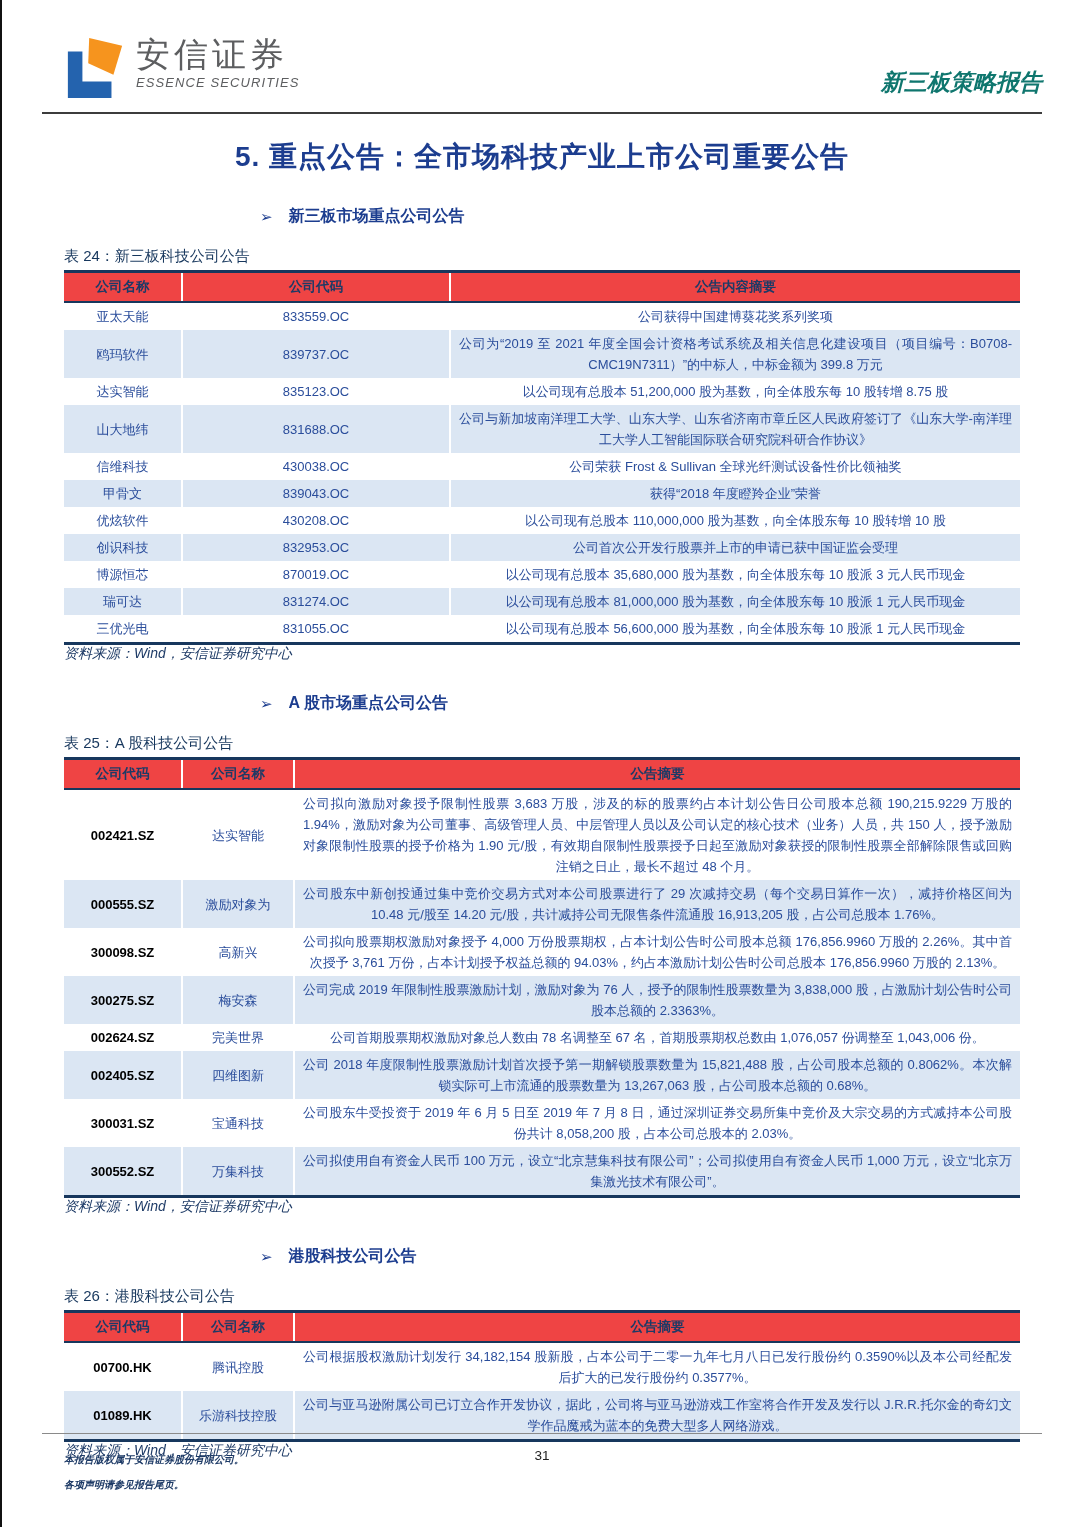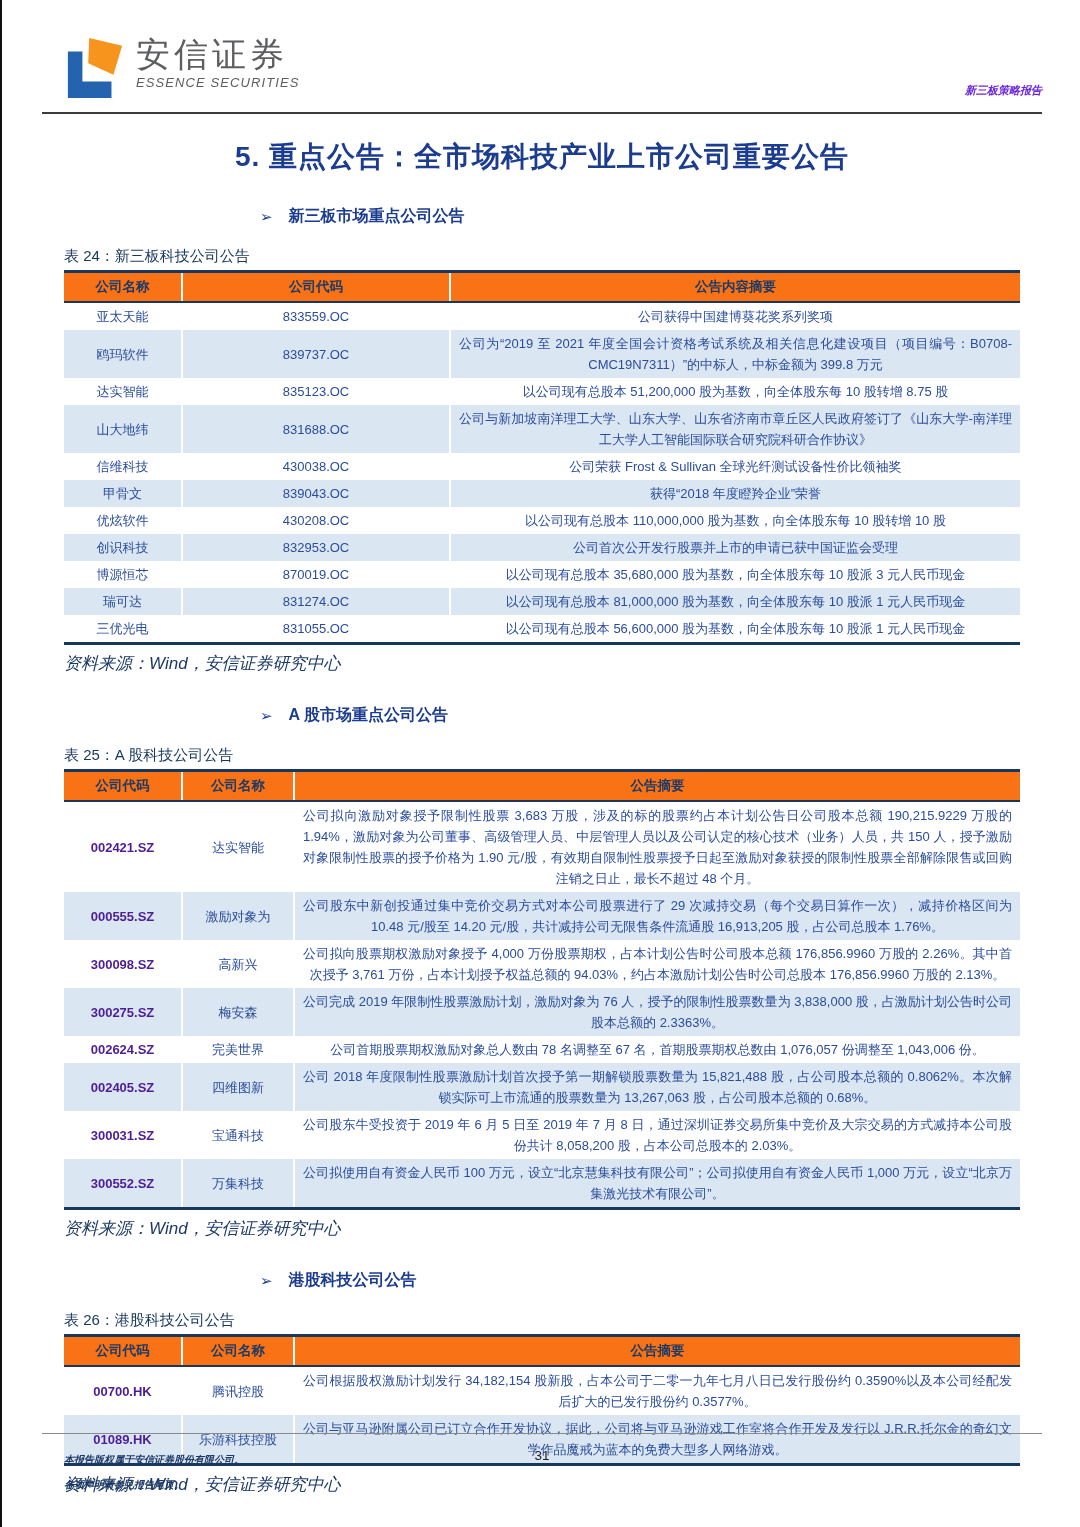--- a/index.html
+++ b/index.html
@@ -17,21 +17,21 @@
     padding-top:36px; padding-bottom:10px;
     border-bottom:2px solid #3c3c3c;
     display:flex; justify-content:space-between; align-items:flex-end;
   }
   .brand{display:flex; align-items:flex-start; gap:10px; padding-left:22px;justify-content:center;}
   .brand-text .cn{font-size:34px; color:#5d5e60; letter-spacing:4px; line-height:36px; font-weight:500;}
   .brand-text .en{font-size:13px; color:#5d5e60; letter-spacing:1.1px; margin-top:3px;font-style:italic;}
   .report-type{
     font-family:"Liberation Serif","DejaVu Serif",serif;
     font-style:italic; font-weight:700;
-    color:#6d28d9; font-size:11px; padding-bottom:4px;
+    color:#0f766e; font-size:23px; padding-bottom:4px;
   }
 
   
   .doc-title{
     margin:24px 0 0; text-align:center;
     font-size:28px; font-weight:700; color:#1c3d8f; letter-spacing:1px;
   }
   .section-heading{
     margin:30px 0 0 196px;
     font-size:16px; font-weight:700; color:#1c3d8f;
@@ -43,35 +43,35 @@
     font-size:15px; font-weight:400; color:#17375d;
   }
 
   
   .report-table{
     width:100%; border-collapse:collapse; table-layout:fixed;
     border-top:3px solid #17375d; border-bottom:3px solid #17375d;
     font-size:13px; color:#2a4d9b;
   }
   .report-table th{
-    background:#f97316; color:#1d3a66; font-weight:700;
+    background:#ef4444; color:#1d3a66; font-weight:700;
     padding:5px 4px; font-size:13.5px;
     border-bottom:2px solid #17375d; text-align:center;
   }
   .report-table td{padding:3px 8px; line-height:21px; vertical-align:middle;}
   .report-table tbody tr:nth-child(even){background:#dbe6f3;}
   .report-table td + td, .report-table th + th{border-left:2px solid #fff;}
   .report-table td.c0, .report-table td.c1{text-align:center;}
   .report-table td.c2{text-align:justify; text-align-last:center;}
   .cols-nca col.col0{width:118px;} .cols-nca col.col1{width:268px;}
   .cols-cna col.col0{width:118px;} .cols-cna col.col1{width:112px;}
-  .cols-cna td.c0{font-weight:700; color:#4c1d95;}
+  .cols-cna td.c0{font-weight:700; color:#000000;}
 
   .source-note{
-    margin-top:7px; font-size:17px; font-style:italic; color:#1d3a66;
+    margin-top:0; font-size:14px; font-style:italic; color:#1d3a66;
   }
 
   
   .page-footer{
     position:absolute; left:40px; right:40px; bottom:10px;
     border-top:1px solid #8a8a8a; padding-top:13px; min-height:70px;
   }
   .copyright{
     padding-left:22px; color:#1d3a66; font-weight:700; font-style:italic;
     font-size:10px; line-height:25px;

